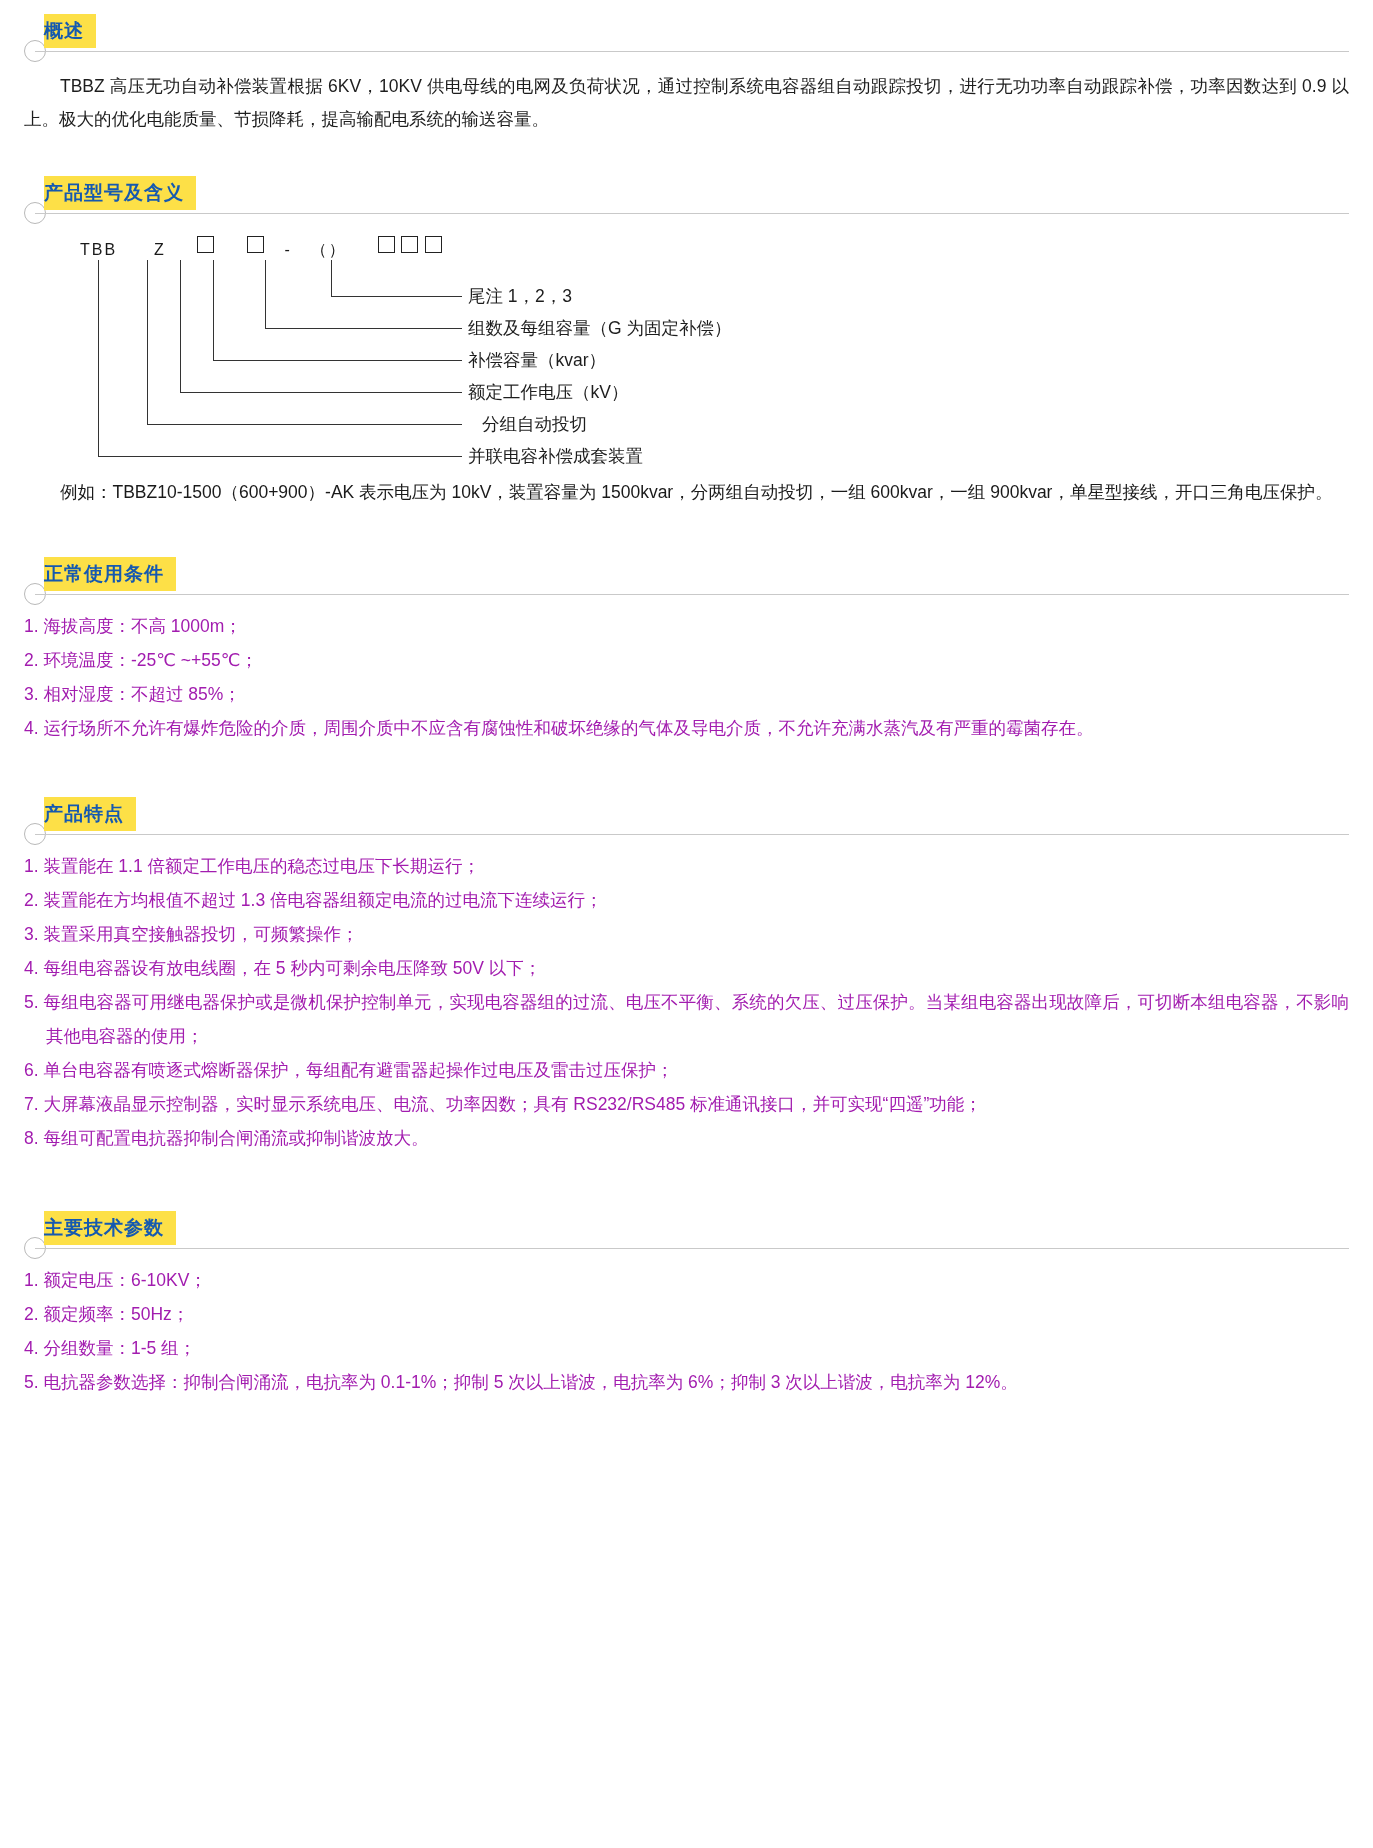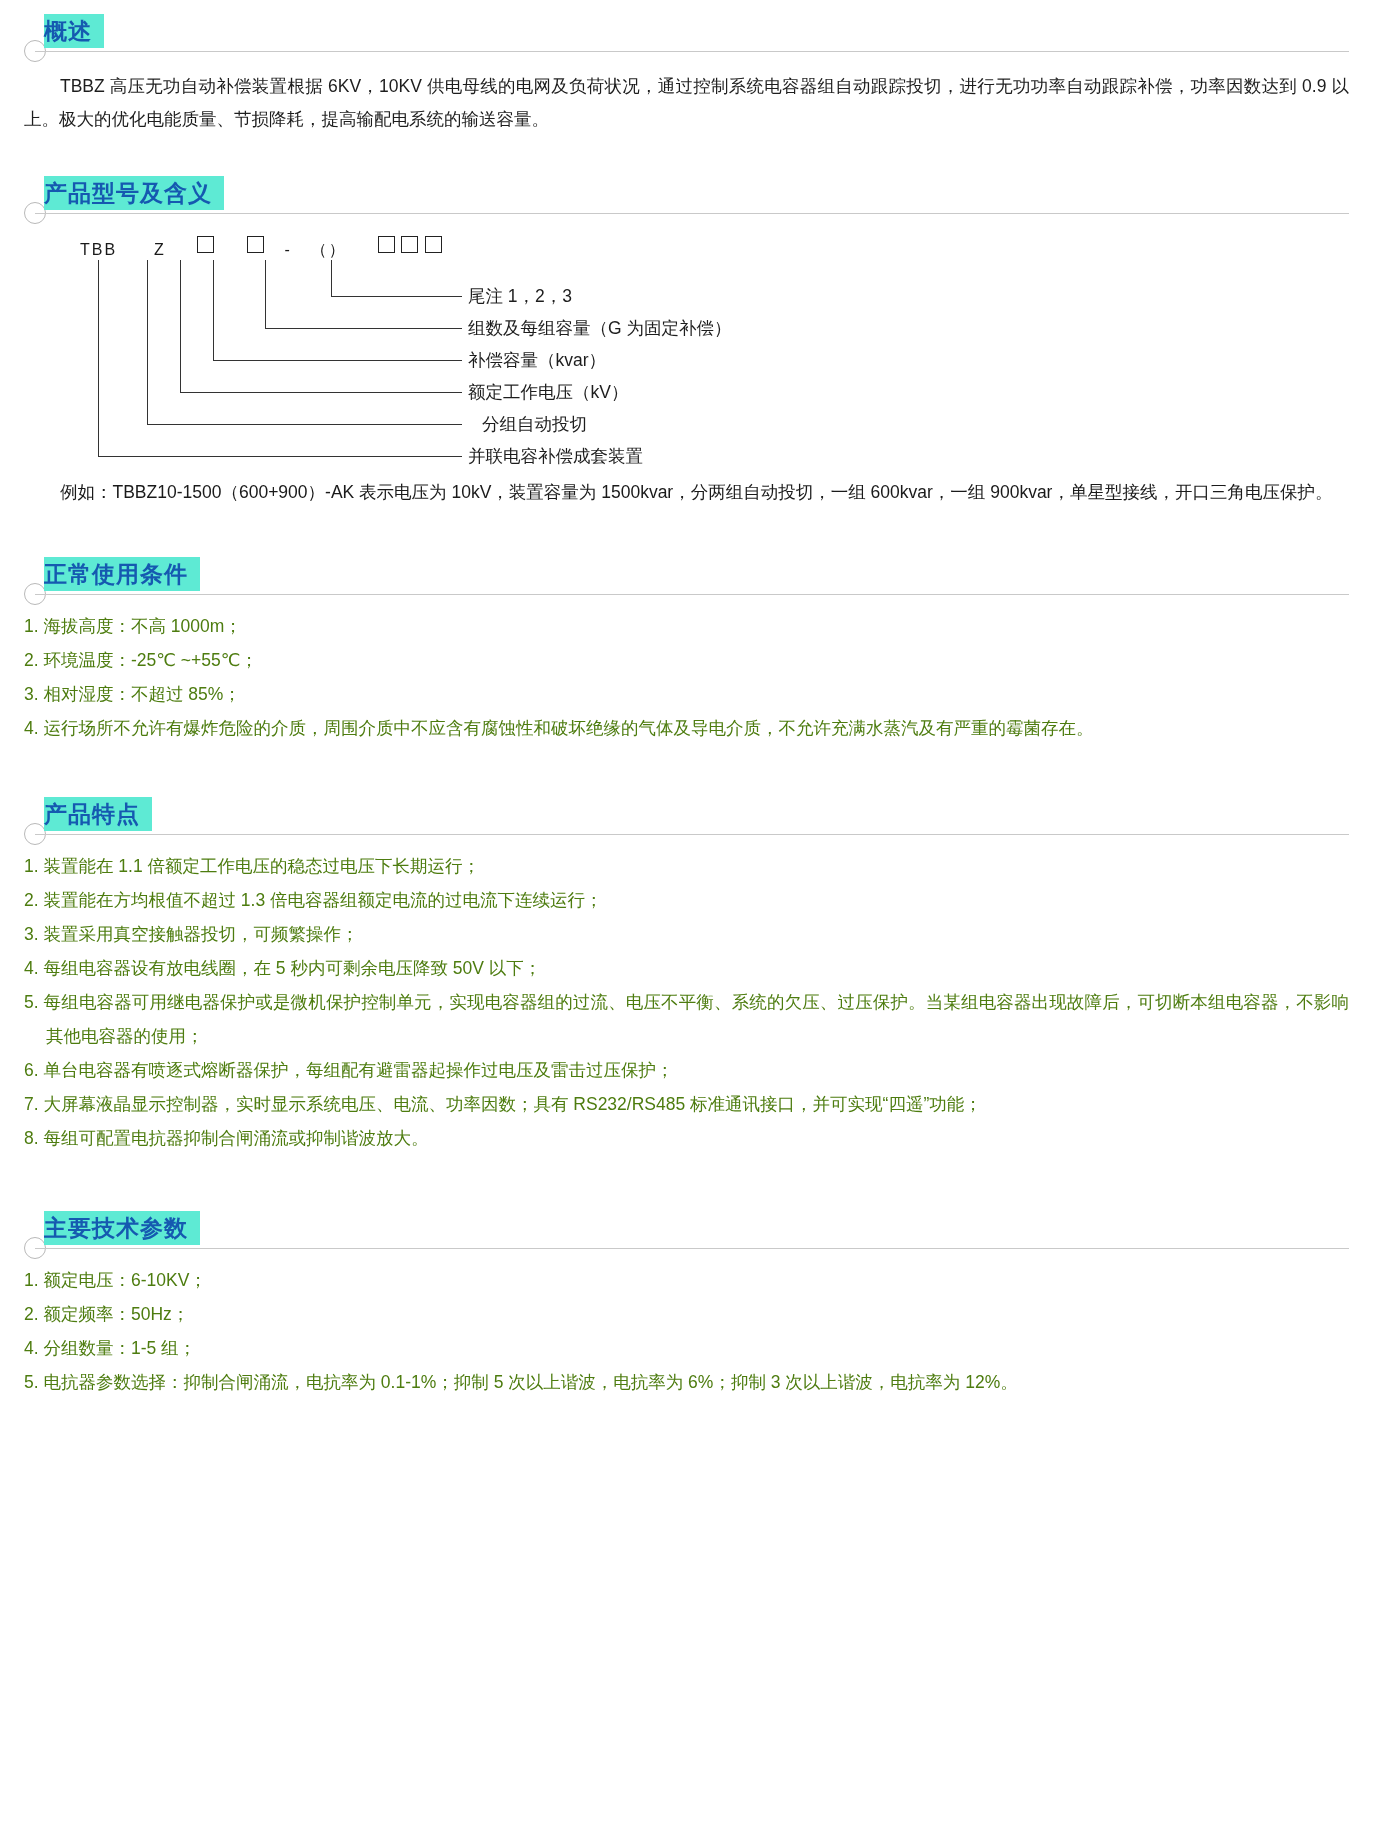--- a/index.html
+++ b/index.html
@@ -39,26 +39,26 @@
     height: 22px;
     border: 1px solid #b9b9b9;
     border-radius: 50%;
     background: #fff;
     box-sizing: border-box;
   }
   .sec-title {
     position: absolute;
     left: 20px;
     top: 0;
-    font-size: 23px;
+    font-size: 19px;
     font-weight: bold;
     color: #1559b0;
     letter-spacing: 1px;
     line-height: 34px;
-    background: #5eead4;
+    background: #fde047;
     padding-right: 12px;
     z-index: 2;
   }
   .sec-rule {
     position: absolute;
     left: 11px;
     right: 0;
     top: 37px;
     border-top: 1px solid #c9c9c9;
     z-index: 1;
@@ -76,21 +76,21 @@
     text-indent: 36px;
   }
   .list {
     margin: 6px 0 0 0;
     padding: 0;
     list-style: none;
   }
   .list li {
     font-size: 17.5px;
     line-height: 34px;
-    color: #4d7c0f;
+    color: #a21caf;
     padding-left: 0;
     text-align: justify;
   }
 
   
   .model-diagram {
     position: relative;
     height: 240px;
     margin-top: 14px;
     margin-left: 26px;

